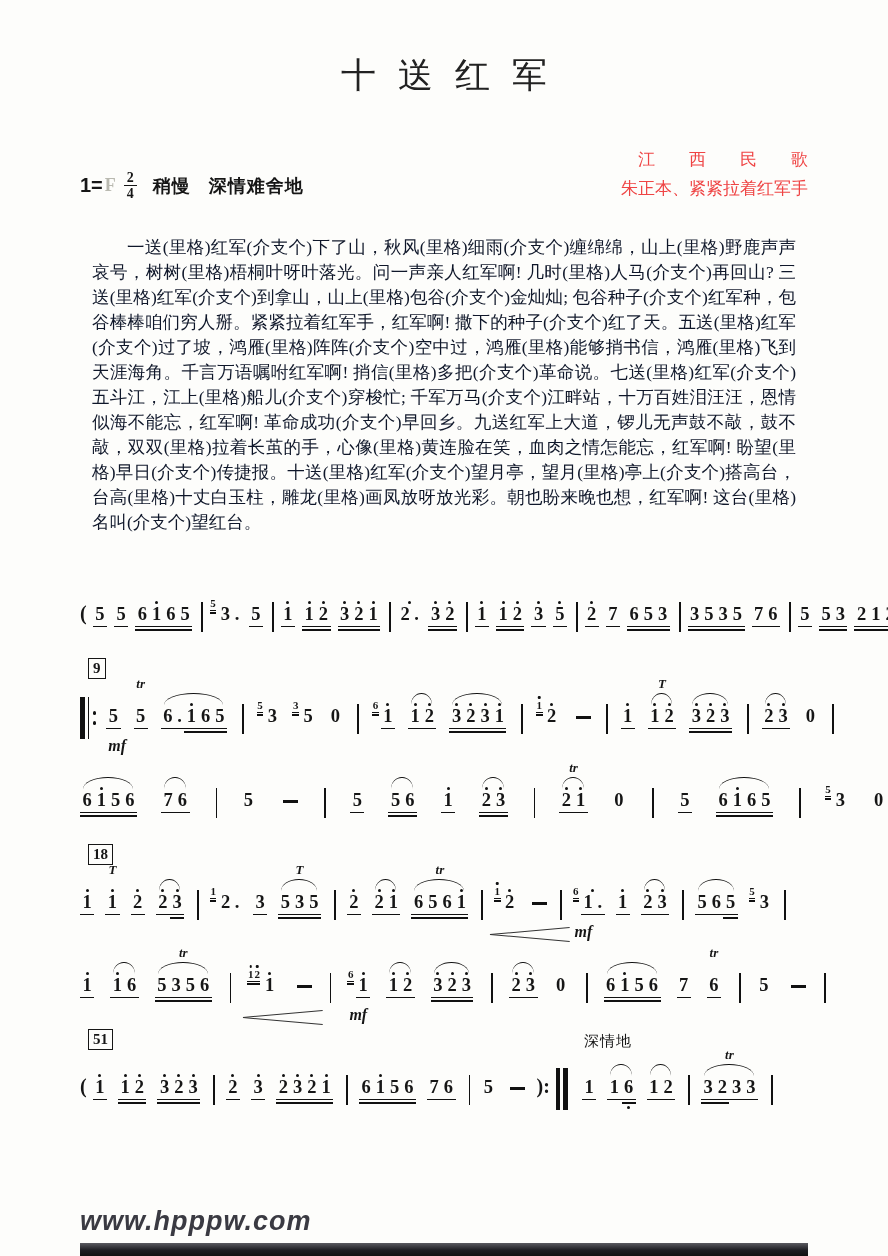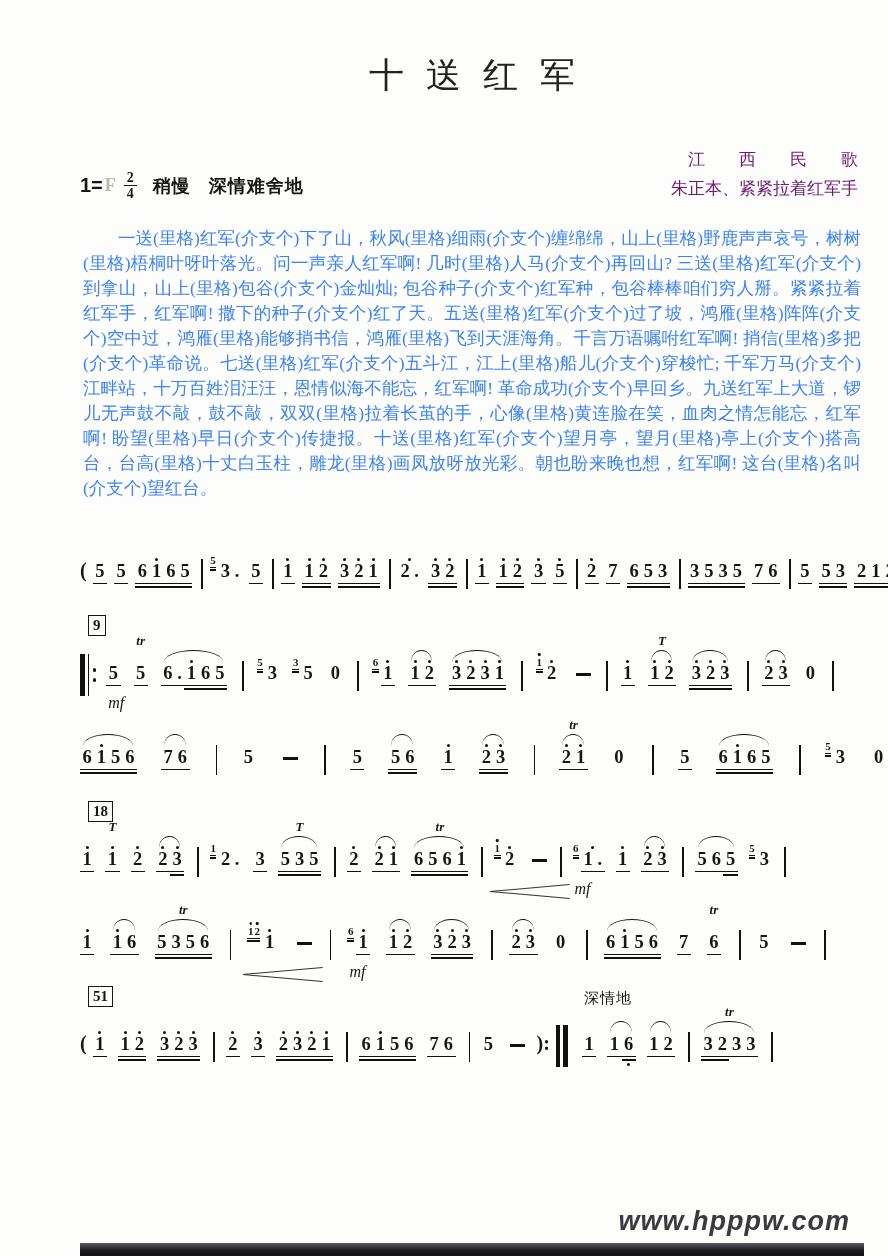--- a/index.html
+++ b/index.html
@@ -2,44 +2,44 @@
 <html><head>
 <meta charset="utf-8">
 <style>
   html,body{margin:0;padding:0;}
   body{
     width:888px;height:1256px;overflow:hidden;position:relative;
     background:#fdfdfb;color:#161616;
     font-family:"Liberation Serif","DejaVu Serif",serif;
     display:flex;flex-direction:column;
   }
-  .page{flex:1;display:flex;flex-direction:column;padding:52px 24px 0 80px;box-sizing:border-box;}
+  .page{flex:1;display:flex;flex-direction:column;padding:52px 80px 0 80px;box-sizing:border-box;}
   
   .title{
     text-align:center;font-size:35px;font-weight:500;letter-spacing:22px;
     color:#222;margin:0 0 8px 22px;font-family:"Liberation Serif",serif;
   }
   
   .header-row{display:flex;justify-content:space-between;align-items:flex-start;margin-top:38px;}
   .tempo-line{display:flex;align-items:center;margin-top:26px;font-weight:700;font-size:18px;}
   .key-prefix{font-family:"Liberation Sans","DejaVu Sans",sans-serif;font-weight:700;font-size:20px;}
   .key-letter{color:#b9b9b0;font-weight:700;font-size:18px;margin:0 8px 0 2px;}
   .meter{display:inline-flex;flex-direction:column;align-items:center;margin-right:16px;}
   .meter .mn,.meter .md{font-size:14px;font-weight:700;line-height:13px;}
   .meter .fbar{width:13px;height:1.4px;background:#161616;margin:1px 0;}
   .tempo-text{margin-right:18px;letter-spacing:1px;}
   .expr-text{letter-spacing:1px;}
-  .credits{text-align:right;font-size:17px;line-height:29px;margin-right:6px;color:#701a75;}
+  .credits{text-align:right;font-size:17px;line-height:29px;color:#ef4444;}
   .credits div{white-space:nowrap;}
   
   .lyrics{margin-top:20px;}
   .lyrics-heading{font-weight:700;font-size:18px;margin:0 0 2px 14px;}
   .lyrics-text{
-    font-size:17.5px;line-height:25px;text-align:justify;margin:3px;
-    text-indent:2em;color:#3b82f6;
+    font-size:17.5px;line-height:25px;text-align:justify;margin:12px;
+    text-indent:2em;color:#0f172a;
   }
   
   #music{margin-top:6px;}
   .msys{margin-top:30px;}
   .msys.boxed{margin-top:22px;}
   .mbox{
     display:inline-block;border:1.6px solid #161616;font-weight:700;font-size:15px;
     padding:0 4px;line-height:19px;margin:0 0 6px 8px;font-family:"Liberation Serif",serif;
   }
   .mline{display:flex;align-items:flex-start;flex-wrap:nowrap;}
@@ -54,21 +54,21 @@
   .lodot{margin-top:2.5px;}
   .arc{
     position:absolute;top:8px;left:3px;right:4px;height:11px;
     border-top:1.7px solid #111;border-radius:50% 50% 0 0/100% 100% 0 0;
   }
   .orn{
     position:absolute;top:-9px;left:50%;transform:translateX(-50%);
     font-style:italic;font-weight:700;font-size:13px;font-family:"Liberation Serif",serif;
   }
   .above-label{position:absolute;top:-24px;left:2px;font-size:15px;white-space:nowrap;letter-spacing:1px;text-align:center;}
-  .dyn{position:absolute;top:calc(100% - 1px);left:2px;font-style:italic;font-weight:400;font-size:16px;font-family:"Liberation Serif",serif;}
+  .dyn{position:absolute;top:calc(100% - 1px);left:2px;font-style:italic;font-weight:700;font-size:16px;font-family:"Liberation Serif",serif;}
   .cresc{position:absolute;top:calc(100% + 3px);left:-4px;width:80px;height:14px;}
   .cresc::before,.cresc::after{content:"";position:absolute;left:0;right:0;top:50%;height:1.4px;background:#333;transform-origin:left center;}
   .cresc::before{transform:rotate(-5deg);}
   .cresc::after{transform:rotate(5deg);}
   .grace{display:inline-flex;flex-direction:column;align-items:center;margin:15px 2px 0 0;}
   .grow{display:flex;}
   .gd{font-weight:700;font-size:11px;line-height:11px;position:relative;padding:0 .5px;font-family:"Liberation Serif",serif;}
   .gd.ghi::before{content:"";position:absolute;top:-4px;left:50%;transform:translateX(-50%);width:2.5px;height:2.5px;border-radius:50%;background:#111;}
   .gul{width:100%;height:1.1px;background:#111;margin-top:1.2px;}
   .bar{width:1.7px;height:30px;background:#111;margin:19px var(--gap,12px) 0 2px;flex:none;}
@@ -76,21 +76,21 @@
   .ptxt{font-weight:700;font-size:20px;line-height:20px;margin:20px 6px 0 0;font-family:"Liberation Serif",serif;white-space:pre;}
   .rs{display:inline-flex;align-items:center;margin:12px 10px 0 0;flex:none;}
   .rs .thick{width:5px;height:42px;background:#111;}
   .rs .thin{width:1.7px;height:42px;background:#111;margin-left:2.5px;}
   .rs .rdots{display:flex;flex-direction:column;justify-content:center;gap:6px;margin-left:3.5px;height:42px;}
   .rs .rdots i{width:3.6px;height:3.6px;background:#111;border-radius:50%;}
   .rs2{display:inline-flex;align-items:center;margin:12px 12px 0 0;flex:none;}
   .rs2 .thick{width:4.6px;height:42px;background:#111;margin-right:2.5px;}
   
   .footer{margin-top:auto;}
-  .watermark-row{display:flex;justify-content:flex-end;padding:0 14px 6px 0;}
+  .watermark-row{display:flex;justify-content:flex-start;padding:0 14px 6px 0;}
   .watermark{
     font-family:"Liberation Sans","DejaVu Sans",sans-serif;
     font-weight:700;font-style:italic;font-size:27px;color:#3a3a42;letter-spacing:1px;
   }
   .bottom-strip{height:13px;background:linear-gradient(180deg,#5a5a60 0%,#1d1d22 55%,#111 100%);}
 </style>
 </head>
 <body>
 
 <div class="page">

